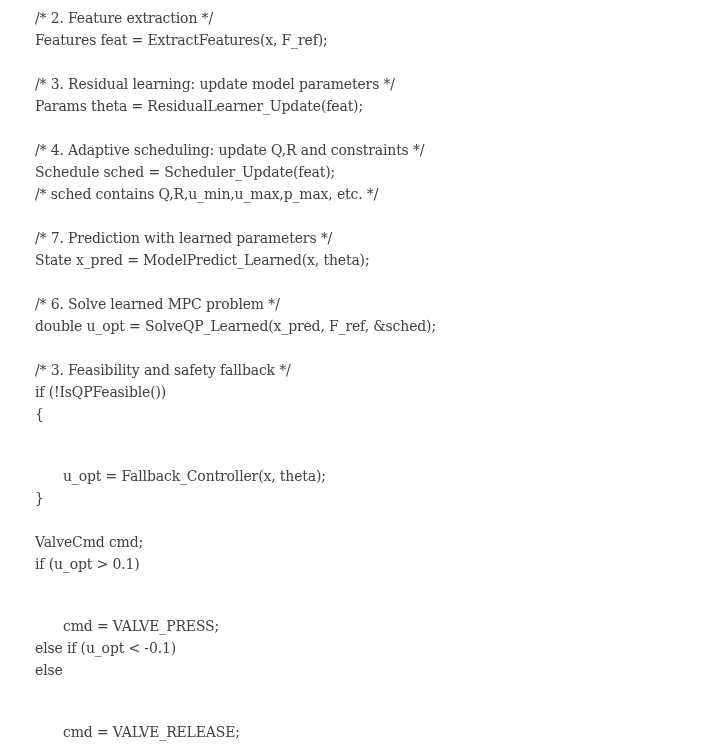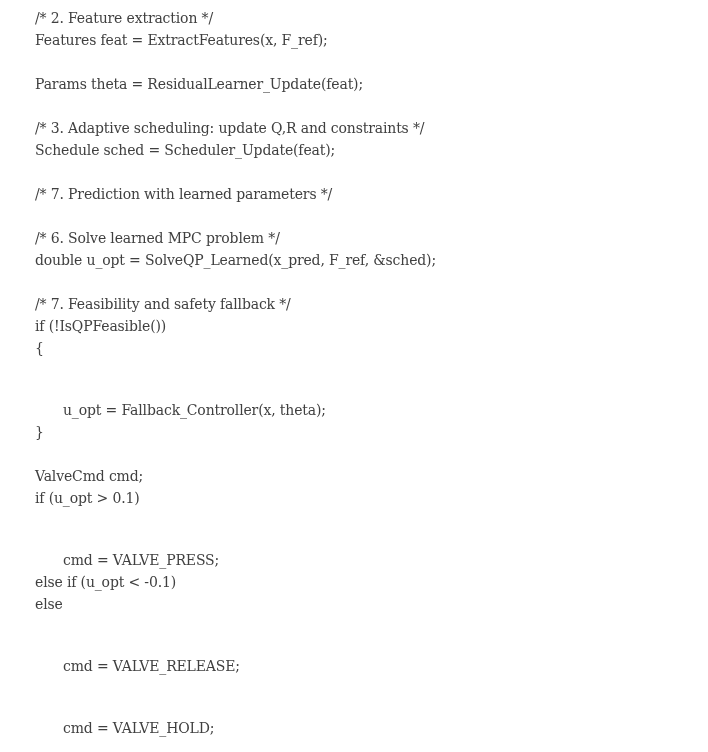--- a/index.html
+++ b/index.html
@@ -35,31 +35,34 @@
   .indent-2 { padding-left: 63px; margin-top: 40px; }
 </style>
 </head>
 <body style="background: rgb(255, 255, 255);">
 
 <div class="page">
   <div class="code-listing" id="code-listing" style="color: #404040;">
       <div class="code-line indent-1">/* 2. Feature extraction */</div>
       <div class="code-line indent-1">Features feat = ExtractFeatures(x, F_ref);</div>
       <div class="code-line indent-1">&nbsp;</div>
+      <div class="code-line indent-1">/* 3. Residual learning: update model parameters */</div>
       <div class="code-line indent-1">Params theta = ResidualLearner_Update(feat);</div>
       <div class="code-line indent-1">&nbsp;</div>
-      <div class="code-line indent-1">/* 3. Adaptive scheduling: update Q,R and constraints */</div>
+      <div class="code-line indent-1">/* 4. Adaptive scheduling: update Q,R and constraints */</div>
       <div class="code-line indent-1">Schedule sched = Scheduler_Update(feat);</div>
+      <div class="code-line indent-1">/* sched contains Q,R,u_min,u_max,p_max, etc. */</div>
       <div class="code-line indent-1">&nbsp;</div>
       <div class="code-line indent-1">/* 7. Prediction with learned parameters */</div>
+      <div class="code-line indent-1">State x_pred = ModelPredict_Learned(x, theta);</div>
       <div class="code-line indent-1">&nbsp;</div>
       <div class="code-line indent-1">/* 6. Solve learned MPC problem */</div>
       <div class="code-line indent-1">double u_opt = SolveQP_Learned(x_pred, F_ref, &amp;sched);</div>
       <div class="code-line indent-1">&nbsp;</div>
-      <div class="code-line indent-1">/* 7. Feasibility and safety fallback */</div>
+      <div class="code-line indent-1">/* 3. Feasibility and safety fallback */</div>
       <div class="code-line indent-1">if (!IsQPFeasible())</div>
       <div class="code-line indent-1">{</div>
       <div class="code-line indent-2">u_opt = Fallback_Controller(x, theta);</div>
       <div class="code-line indent-1">}</div>
       <div class="code-line indent-1">&nbsp;</div>
       <div class="code-line indent-1">ValveCmd cmd;</div>
       <div class="code-line indent-1">if (u_opt &gt; 0.1)</div>
       <div class="code-line indent-2">cmd = VALVE_PRESS;</div>
       <div class="code-line indent-1">else if (u_opt &lt; -0.1)</div>
       <div class="code-line indent-1">else</div>

